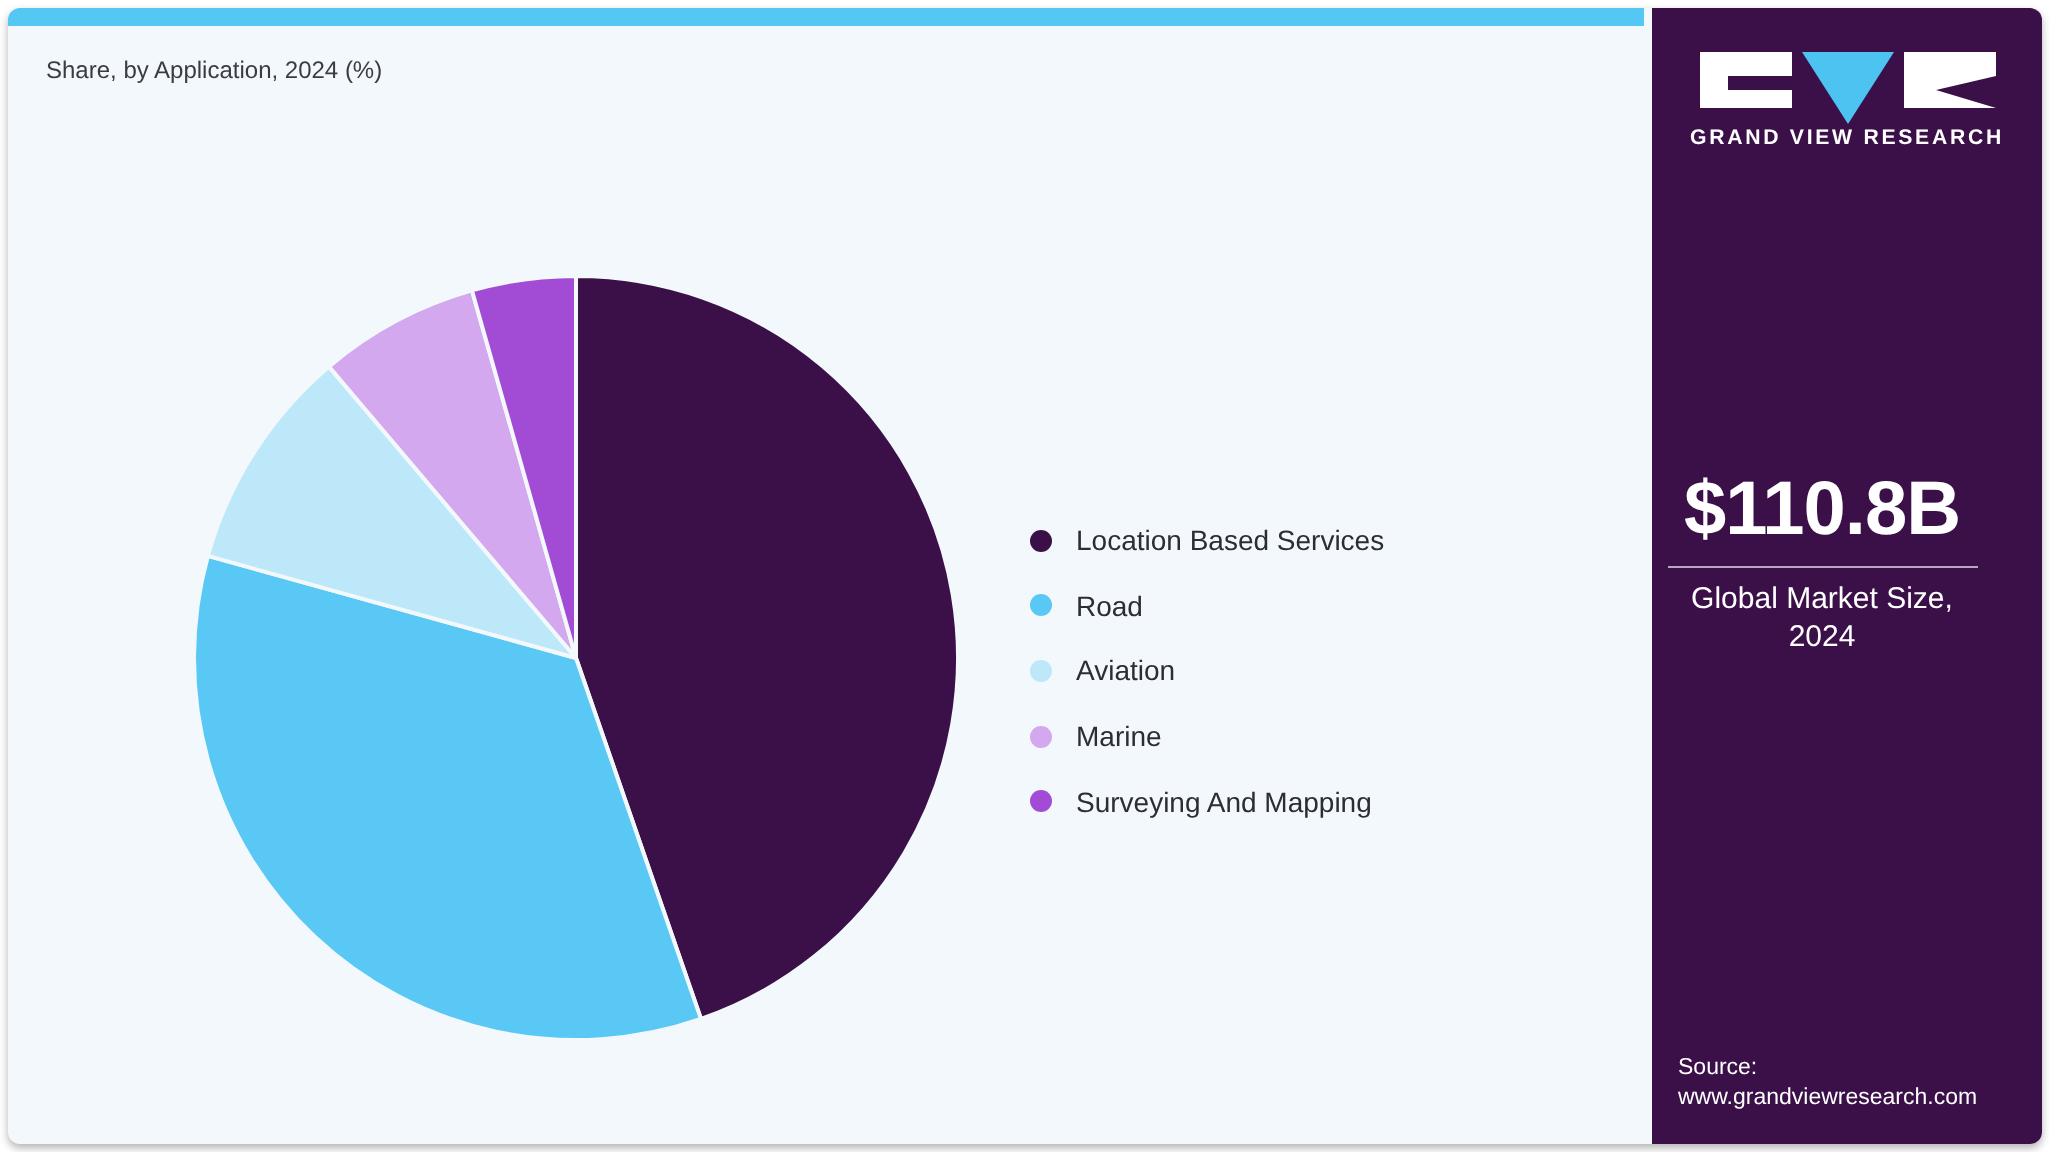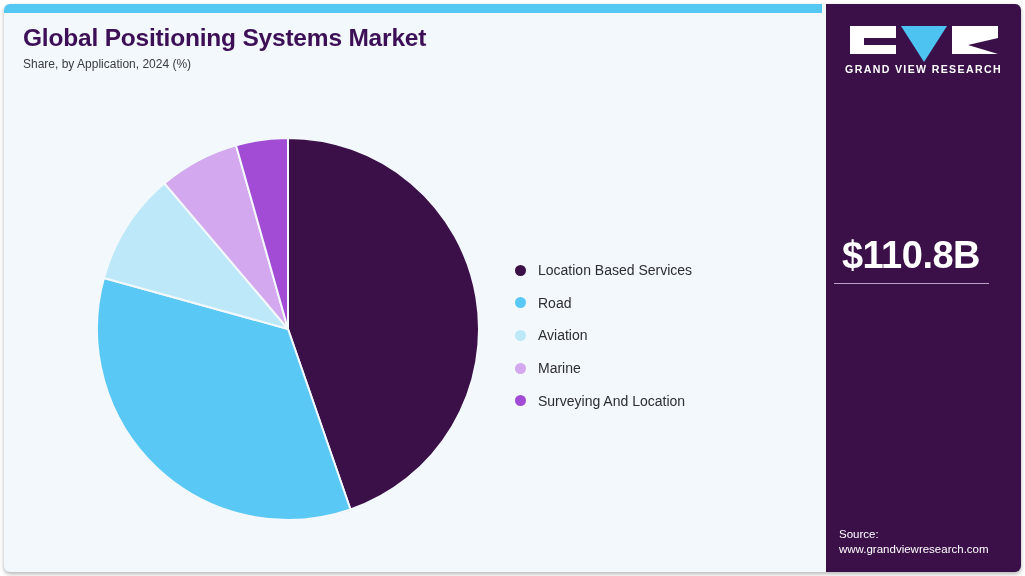--- a/index.html
+++ b/index.html
@@ -204,21 +204,20 @@
 </style>
 </head>
 <body>
 
 <div id="infographic">
   <div class="card">
 
     <div class="top-bar"></div>
 
     <div class="header">
-      <h1 class="chart-title">Global Positioning Systems Market</h1>
       <h2 class="chart-subtitle">Share, by Application, 2024 (%)</h2>
     </div>
 
     <div class="pie-wrap">
       <svg class="pie-svg" viewBox="0 0 388 388">
         <g id="pie-slices">
             <path d="M 194 194 L 194.00 3.00 A 191 191 0 0 1 256.50 374.49 Z" fill="#3b1049" stroke="#f2f8fb" stroke-width="2" stroke-linejoin="round"></path>
             <path d="M 194 194 L 256.50 374.49 A 191 191 0 0 1 9.95 142.96 Z" fill="#59c8f5" stroke="#f2f8fb" stroke-width="2" stroke-linejoin="round"></path>
             <path d="M 194 194 L 9.95 142.96 A 191 191 0 0 1 70.46 48.33 Z" fill="#bce8fa" stroke="#f2f8fb" stroke-width="2" stroke-linejoin="round"></path>
             <path d="M 194 194 L 70.46 48.33 A 191 191 0 0 1 141.99 10.22 Z" fill="#d3a8ee" stroke="#f2f8fb" stroke-width="2" stroke-linejoin="round"></path>
@@ -239,38 +238,39 @@
       <div class="legend-row">
         <span class="legend-dot" style="background:#bce8fa"></span>
         <span class="legend-label">Aviation</span>
       </div>
       <div class="legend-row">
         <span class="legend-dot" style="background:#d3a8ee"></span>
         <span class="legend-label">Marine</span>
       </div>
       <div class="legend-row">
         <span class="legend-dot" style="background:#a24cd6"></span>
-        <span class="legend-label">Surveying And Location</span>
+        <span class="legend-label">Surveying And Mapping</span>
       </div>
     </div>
 
     <div class="side-panel">
 
       <div class="logo-block">
         <div class="logo-marks">
           <span class="logo-g"></span>
           <span class="logo-v"></span>
           <span class="logo-r"></span>
         </div>
         <div class="logo-text">GRAND VIEW RESEARCH</div>
       </div>
 
       <div class="stat-block">
         <div class="stat-value">$110.8B</div>
         <div class="stat-rule"></div>
+        <div class="stat-caption">Global Market Size, 2024</div>
       </div>
 
       <div class="source-block">
         <div class="source-label">Source:</div>
         <div class="source-url">www.grandviewresearch.com</div>
       </div>
 
     </div>
   </div>
 </div>

